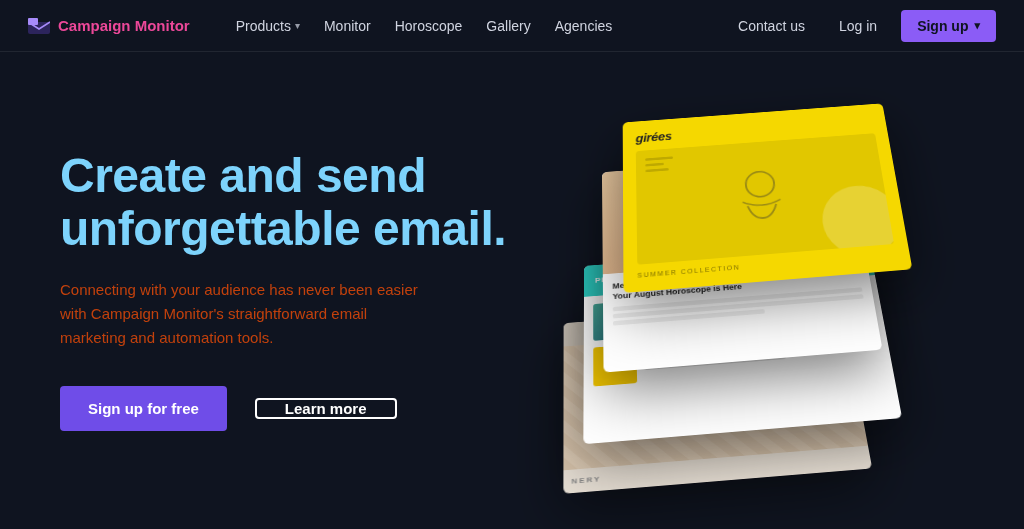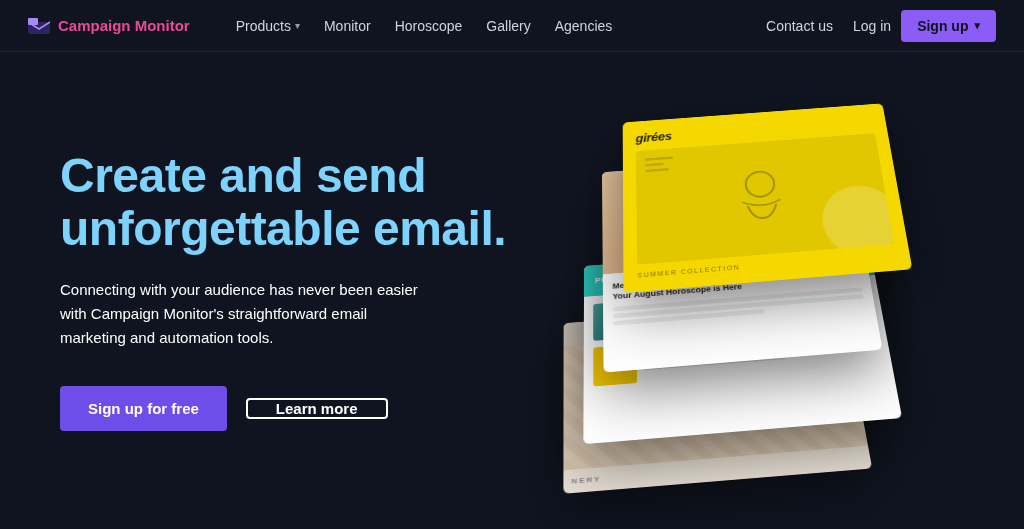--- a/index.html
+++ b/index.html
@@ -54,21 +54,21 @@
       cursor: pointer;
       white-space: nowrap;
     }
     .chevron-small {
       font-size: 10px;
       opacity: 0.7;
     }
     .nav-right {
       display: flex;
       align-items: center;
-      gap: 0;
+      gap: 14px;
       margin-left: auto;
     }
     .nav-contact, .nav-login {
       color: #d0d4e0;
       font-size: 14px;
       text-decoration: none;
       padding: 6px 10px;
       cursor: pointer;
       white-space: nowrap;
     }
@@ -106,28 +106,28 @@
     .hero-title {
       font-size: 48px;
       font-weight: 800;
       line-height: 1.1;
       color: #7dd3fc;
       margin-bottom: 22px;
       letter-spacing: -0.5px;
     }
     .hero-subtitle {
       font-size: 15px;
-      color: #ffffff;
+      color: #c2410c;
       line-height: 1.6;
       max-width: 360px;
       margin-bottom: 36px;
     }
     .hero-buttons {
       display: flex;
-      gap: 19px;
+      gap: 28px;
       align-items: center;
     }
     .btn-primary {
       background-color: #6f4de8;
       color: #fff;
       border: none;
       border-radius: 4px;
       padding: 14px 28px;
       font-size: 15px;
       font-weight: 600;

